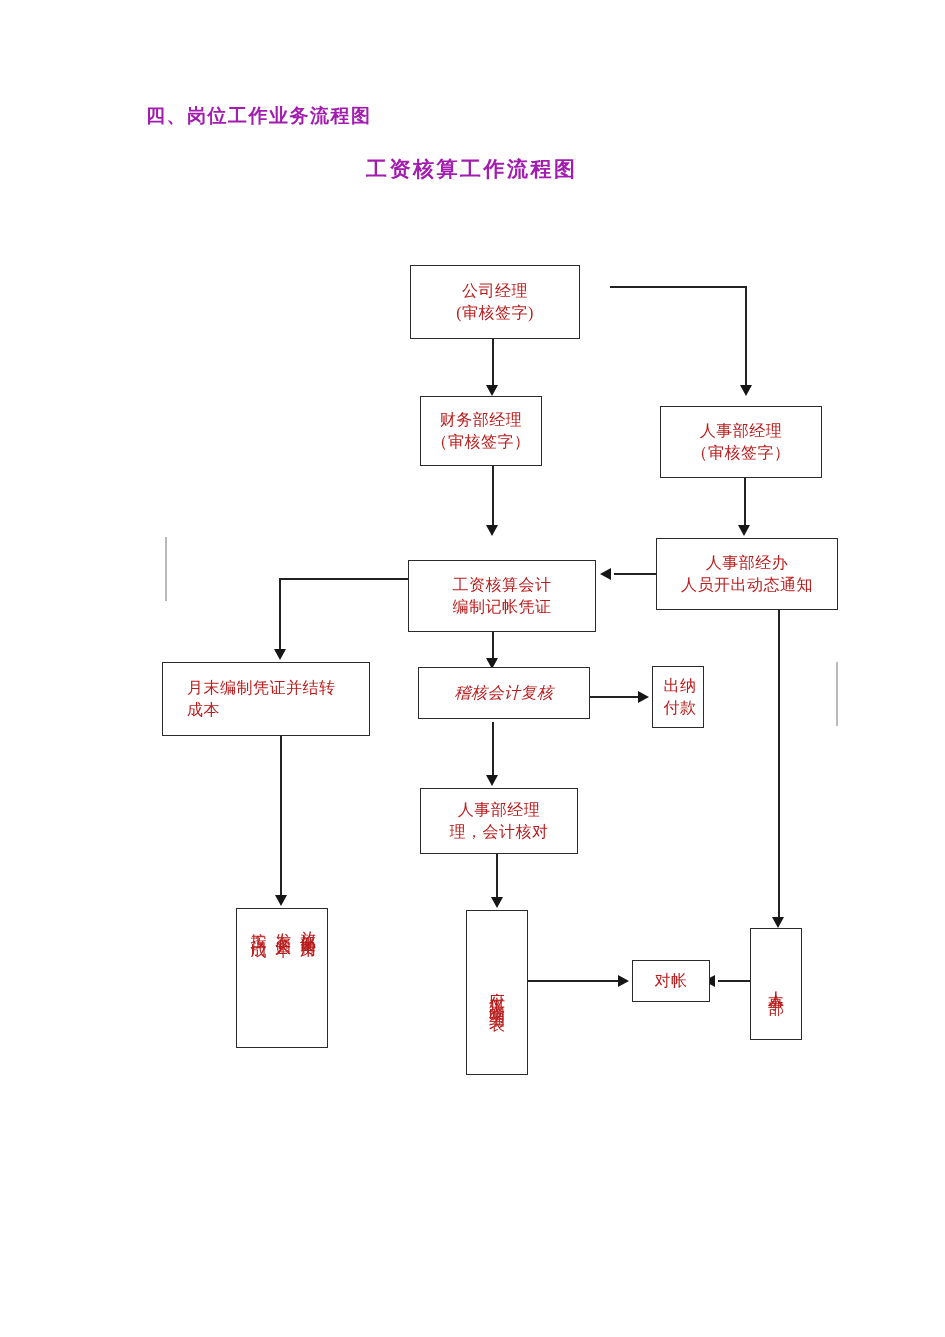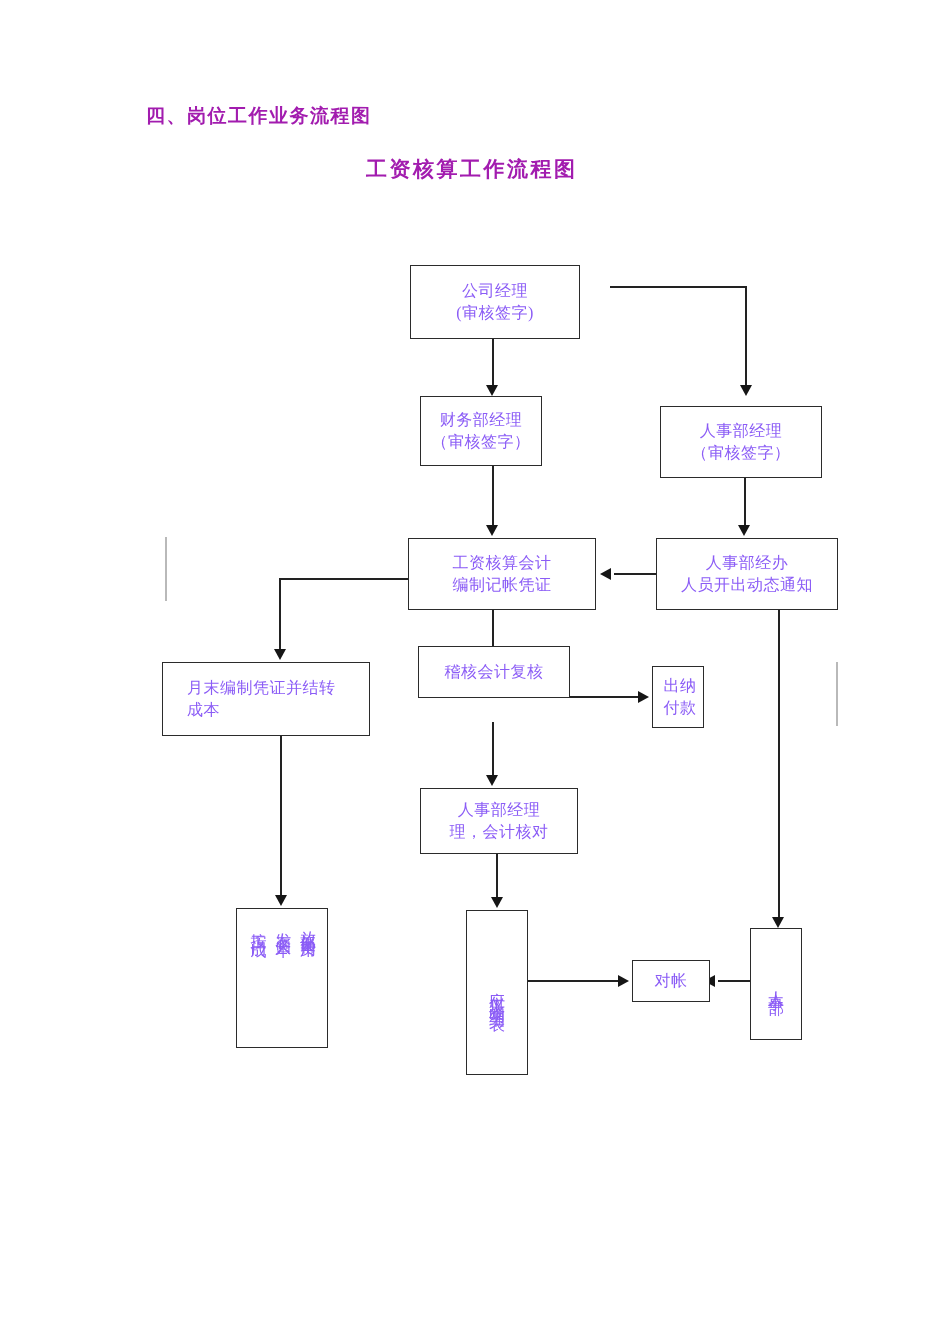--- a/index.html
+++ b/index.html
@@ -18,21 +18,21 @@
     font-weight:700;color:#a21caf;
   }
   #section-heading{left:146px;top:103px;font-size:19px;letter-spacing:1.5px;}
   #chart-title{left:366px;top:155px;font-size:21px;letter-spacing:2.5px;}
 
   
   .node{
     position:absolute;box-sizing:border-box;
     border:1.6px solid #2b2b2b;background:#ffffff;
     display:flex;align-items:center;justify-content:center;
-    text-align:center;color:#8b5cf6;
+    text-align:center;color:#b91c1c;
     font-size:16px;line-height:1.38;
     letter-spacing:0.5px;
     padding:2px 4px;
   }
   .node .lines{display:block;}
   .node .ln{display:block;white-space:nowrap;}
 
   
   .node.vert{
     writing-mode:vertical-rl;
@@ -149,42 +149,42 @@
     </span>
   </div>
 
   <div class="node" style="left:660px;top:400px;width:162px;height:72px;margin-top:6px;">
     <span class="lines">
       <span class="ln">人事部经理</span>
       <span class="ln">（审核签字）</span>
     </span>
   </div>
 
-  <div class="node" style="left:408px;top:538px;width:188px;height:72px;">
+  <div class="node" style="left:408px;top:560px;width:188px;height:72px;">
     <span class="lines">
       <span class="ln">工资核算会计</span>
       <span class="ln">编制记帐凭证</span>
     </span>
   </div>
 
   <div class="node" style="left:656px;top:538px;width:182px;height:72px;">
     <span class="lines">
       <span class="ln">人事部经办</span>
       <span class="ln">人员开出动态通知</span>
     </span>
   </div>
 
   <div class="node" style="left:162px;top:662px;width:208px;height:74px;justify-content:flex-start;padding-left:24px;">
     <span class="lines" style="text-align:left;">
       <span class="ln">月末编制凭证并结转</span>
       <span class="ln">成本</span>
     </span>
   </div>
 
-  <div class="node" style="left:418px;top:646px;width:152px;height:52px;">
+  <div class="node" style="left:418px;top:667px;width:172px;height:52px;font-style:italic;">
     <span class="lines">
       <span class="ln">稽核会计复核</span>
     </span>
   </div>
 
   <div class="node" style="left:652px;top:666px;width:52px;height:62px;padding-left:8px;">
     <span class="lines">
       <span class="ln">出纳</span>
       <span class="ln">付款</span>
     </span>

